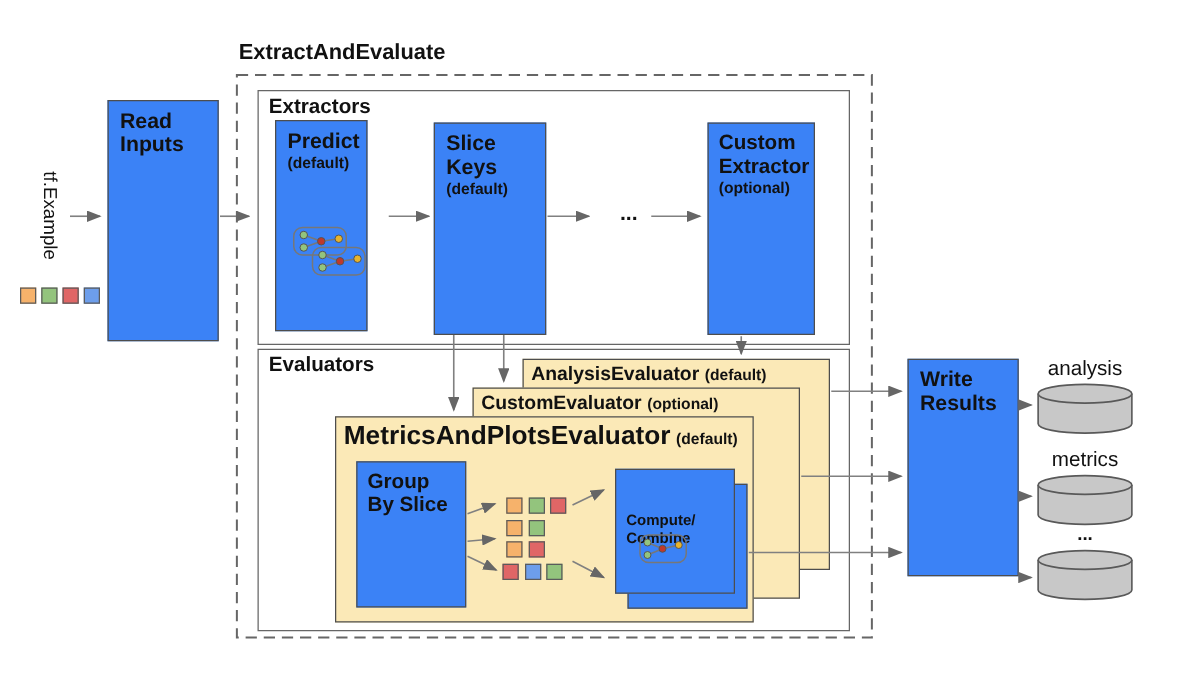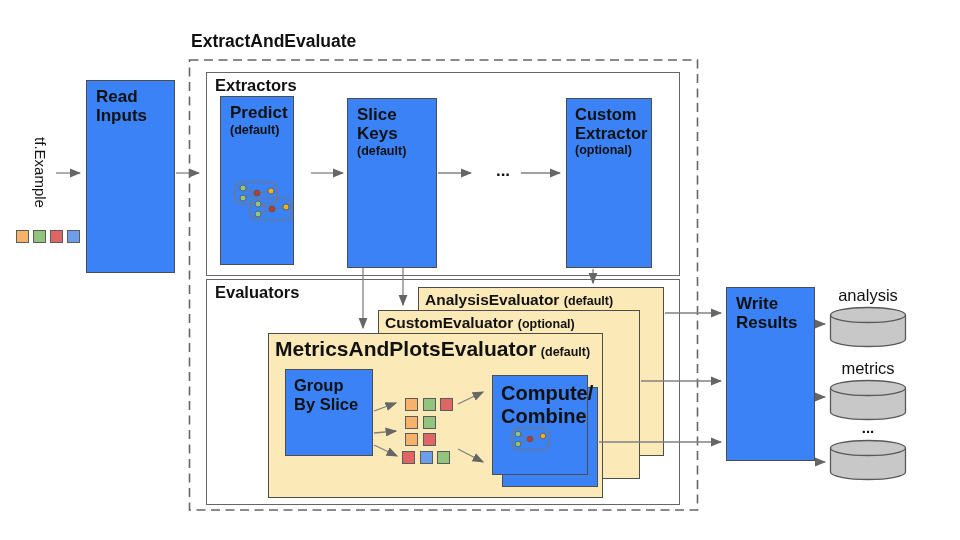--- a/index.html
+++ b/index.html
@@ -119,21 +119,21 @@
       <span class="cardqual">(optional)</span>
     </div>
   </div>
   <div class="card" style="left:268px;top:333px;width:335px;height:165px;">
     <div class="cardhead">
       <span class="cardlabel" style="font-size:21px;">MetricsAndPlotsEvaluator</span>
       <span class="cardqual">(default)</span>
     </div>
   </div>
 
-  <div class="box" style="left:285px;top:369px;width:88px;height:87px;">
+  <div class="box" style="left:285px;top:369px;width:88px;height:117px;">
     <div class="btitle" style="font-size:16.5px;padding-left:8px;">Group
 By Slice</div>
   </div>
 
   <div class="sqgrid">
       <div class="sqrow shift">
         <span class="sq c-orange"></span>
         <span class="sq c-green"></span>
         <span class="sq c-red"></span>
       </div>
@@ -147,21 +147,21 @@
       </div>
       <div class="sqrow">
         <span class="sq c-red"></span>
         <span class="sq c-blue"></span>
         <span class="sq c-green"></span>
       </div>
     </div>
 
   <div class="box" style="left:502px;top:387px;width:96px;height:100px;"></div>
   <div class="box" style="left:492px;top:375px;width:96px;height:100px;">
-    <div class="btitle" style="font-size:20px;padding-left:8px;">Compute/
+    <div class="btitle" style="font-size:12px;padding-left:8px;margin-top:28px;">Compute/
 Combine</div>
   </div>
   <svg class="glyph" style="left:510px;top:426px;" width="42" height="27" viewBox="0 0 42 27">
     <rect x="2" y="2" width="37" height="22" rx="7" stroke="#777" fill="none" stroke-width="1.2"></rect>
     <g stroke="#777" stroke-width="1.1">
       <line x1="8" y1="8" x2="20" y2="13"></line>
         <line x1="8" y1="18" x2="20" y2="13"></line>
         <line x1="20" y1="13" x2="33" y2="10"></line>
     </g>
     <g stroke="#555" stroke-width="0.8">

